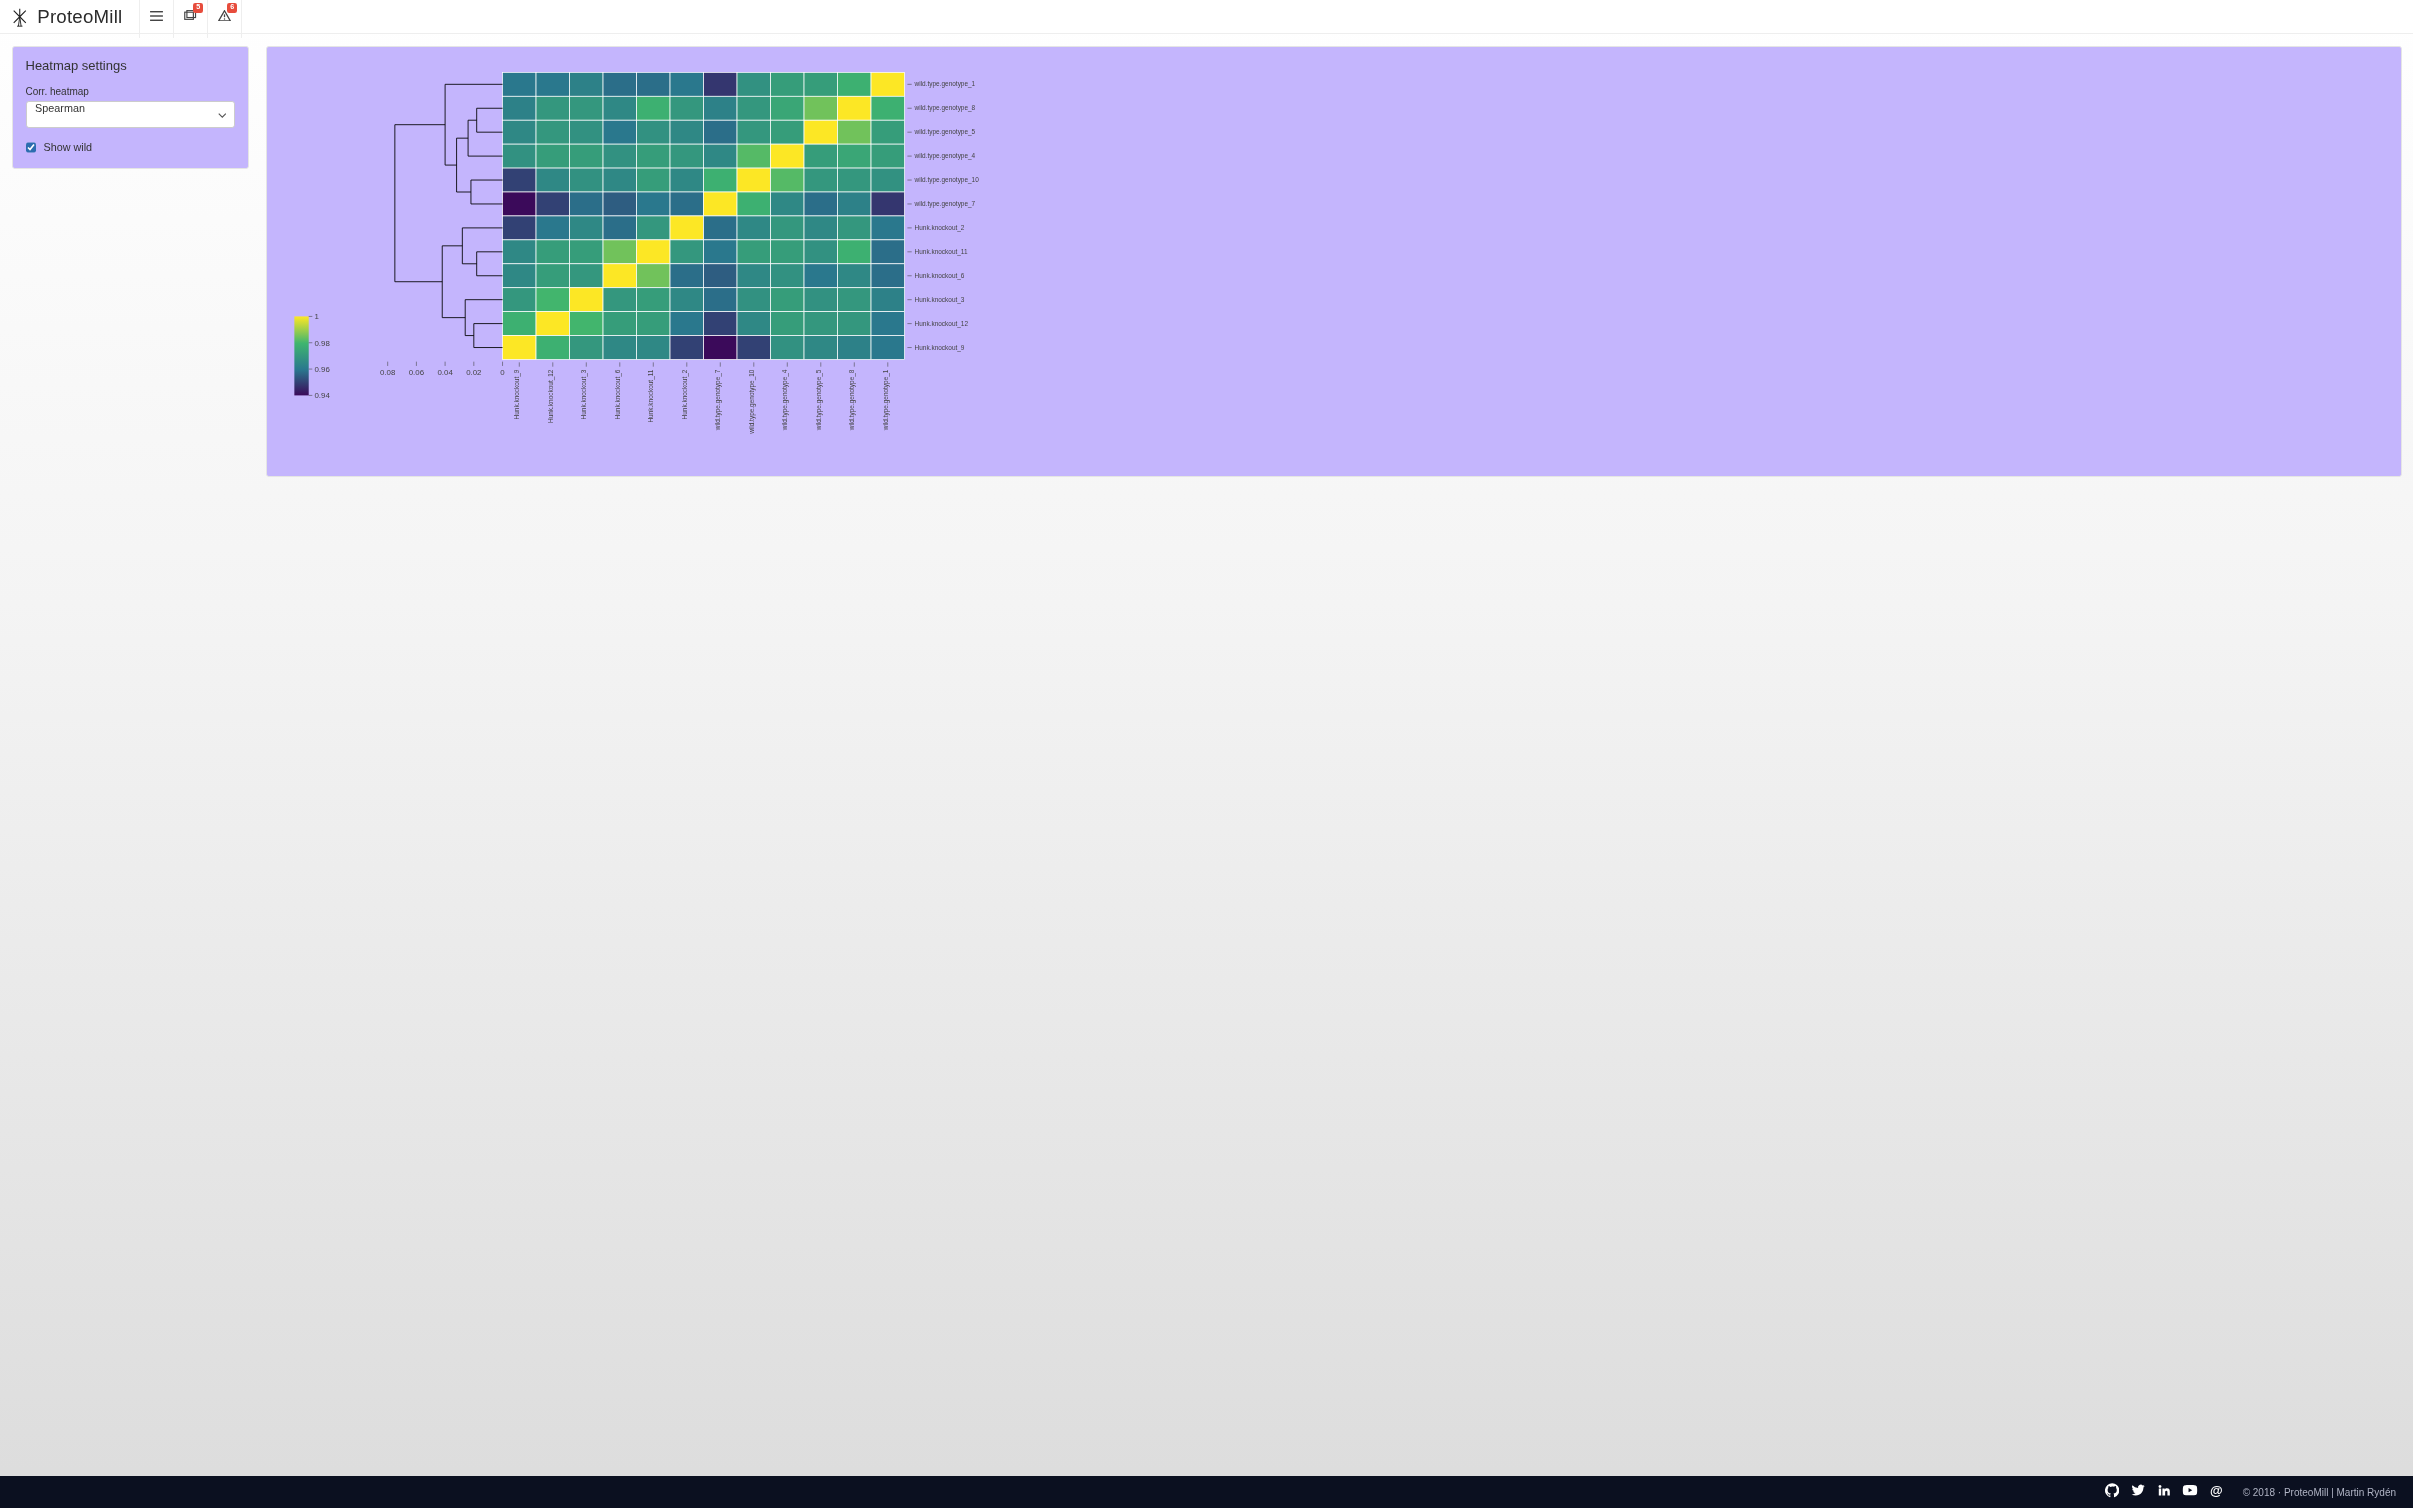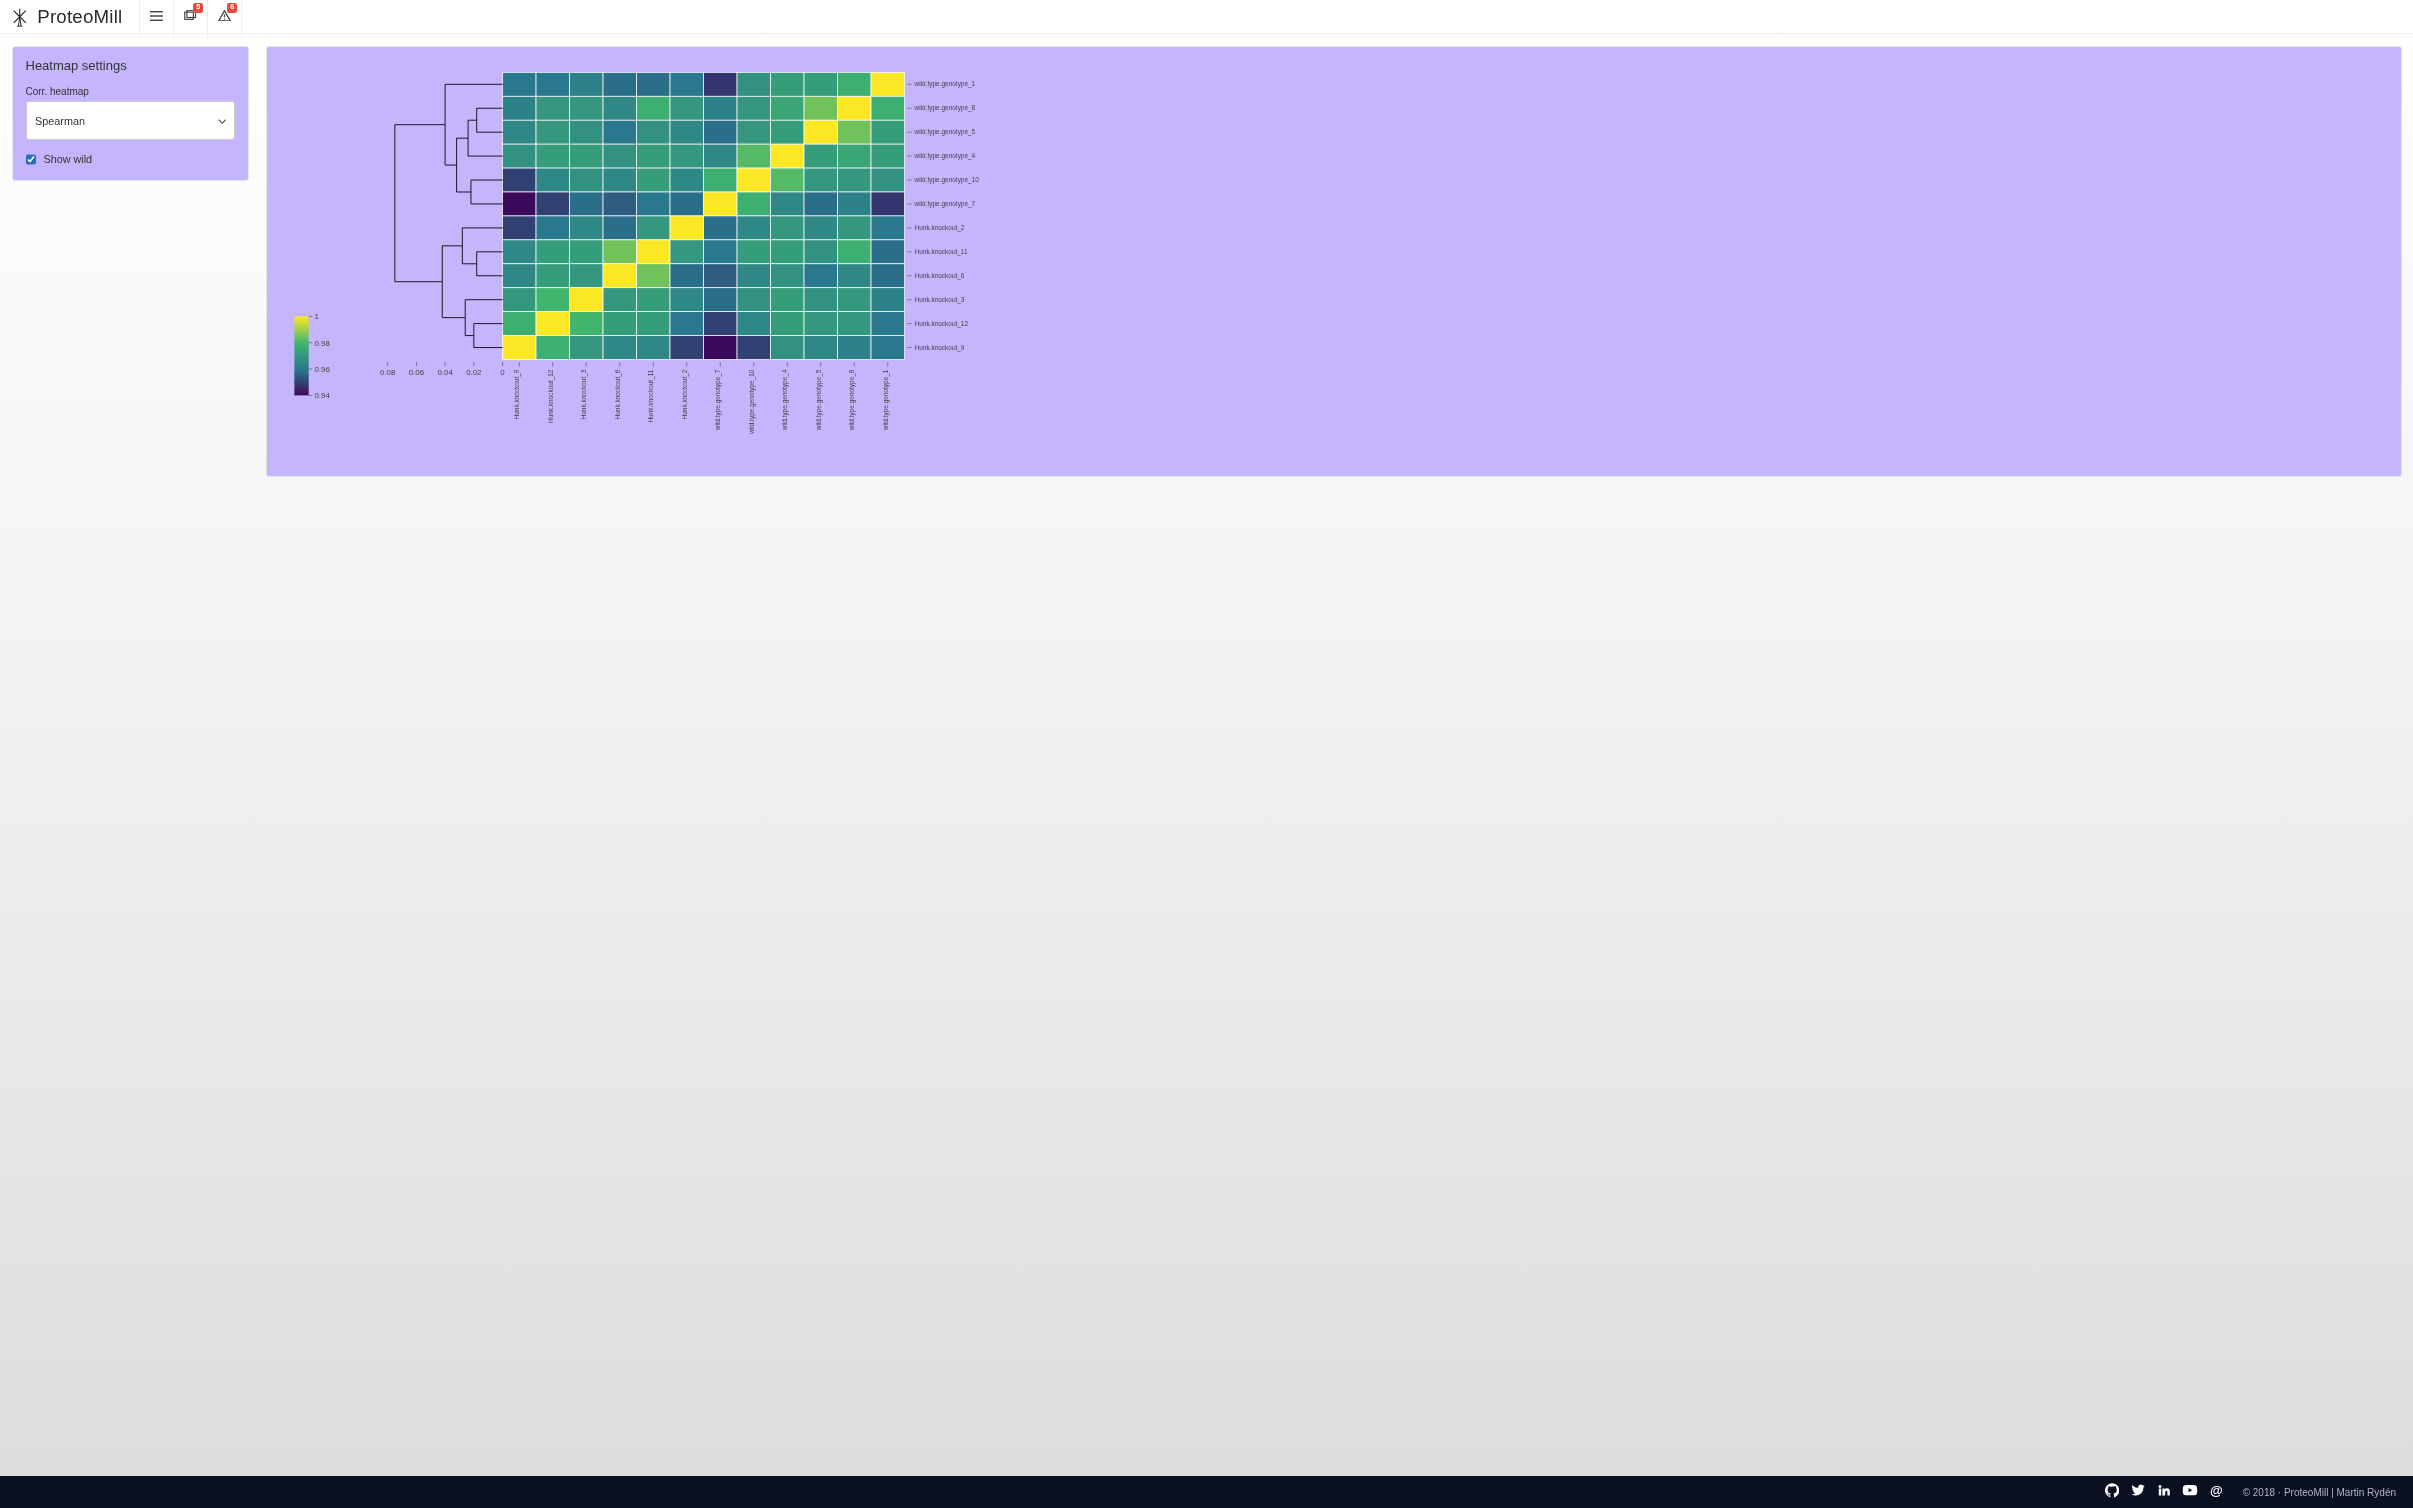--- a/index.html
+++ b/index.html
@@ -46,22 +46,22 @@
   .panel {
     background: #c4b5fd;
     border: 0.7px solid #e5e5e5;
     border-radius: 2.9px;
   }
   
   .settings { padding: 11.5px 13px 14.4px; }
   .settings h3 { font-size: 13px; font-weight: 500; color:#333; margin-bottom: 13px; }
   .form-label { font-size: 10px; color:#333; margin-bottom: 4.3px; display:block; }
   .select-wrap {
-    position: relative; border:0.7px solid #ccc; border-radius:2.9px; height:39px;
-    display:flex; align-items:center; padding: 0 8.6px; background:#fff; cursor:pointer;
+    position: relative; border:0.7px solid #ccc; border-radius:2.9px; height:27px;
+    display:flex; padding: 0 8.6px; background:#fff; cursor:pointer;
     margin-bottom: 13px;
   }
   .select-wrap span { font-size:10.8px; color:#333; }
   .select-caret { position:absolute; right:7.2px; top:50%; transform:translateY(-50%); color:#555; }
   .check-row { display:flex; align-items:center; gap:7.2px; font-size:10.8px; color:#333; }
   .check-row input { width:10.8px; height:10.8px; accent-color:#2b6cb0; }
   
   .heatmap-panel { padding: 11.5px 13px 16px; }
   .heatmap-panel h3 { font-size: 14.4px; font-weight: 500; color:#333; margin-bottom: 8.6px; }
   .plot-area { position: relative; width: 100%; height: 402px; }

